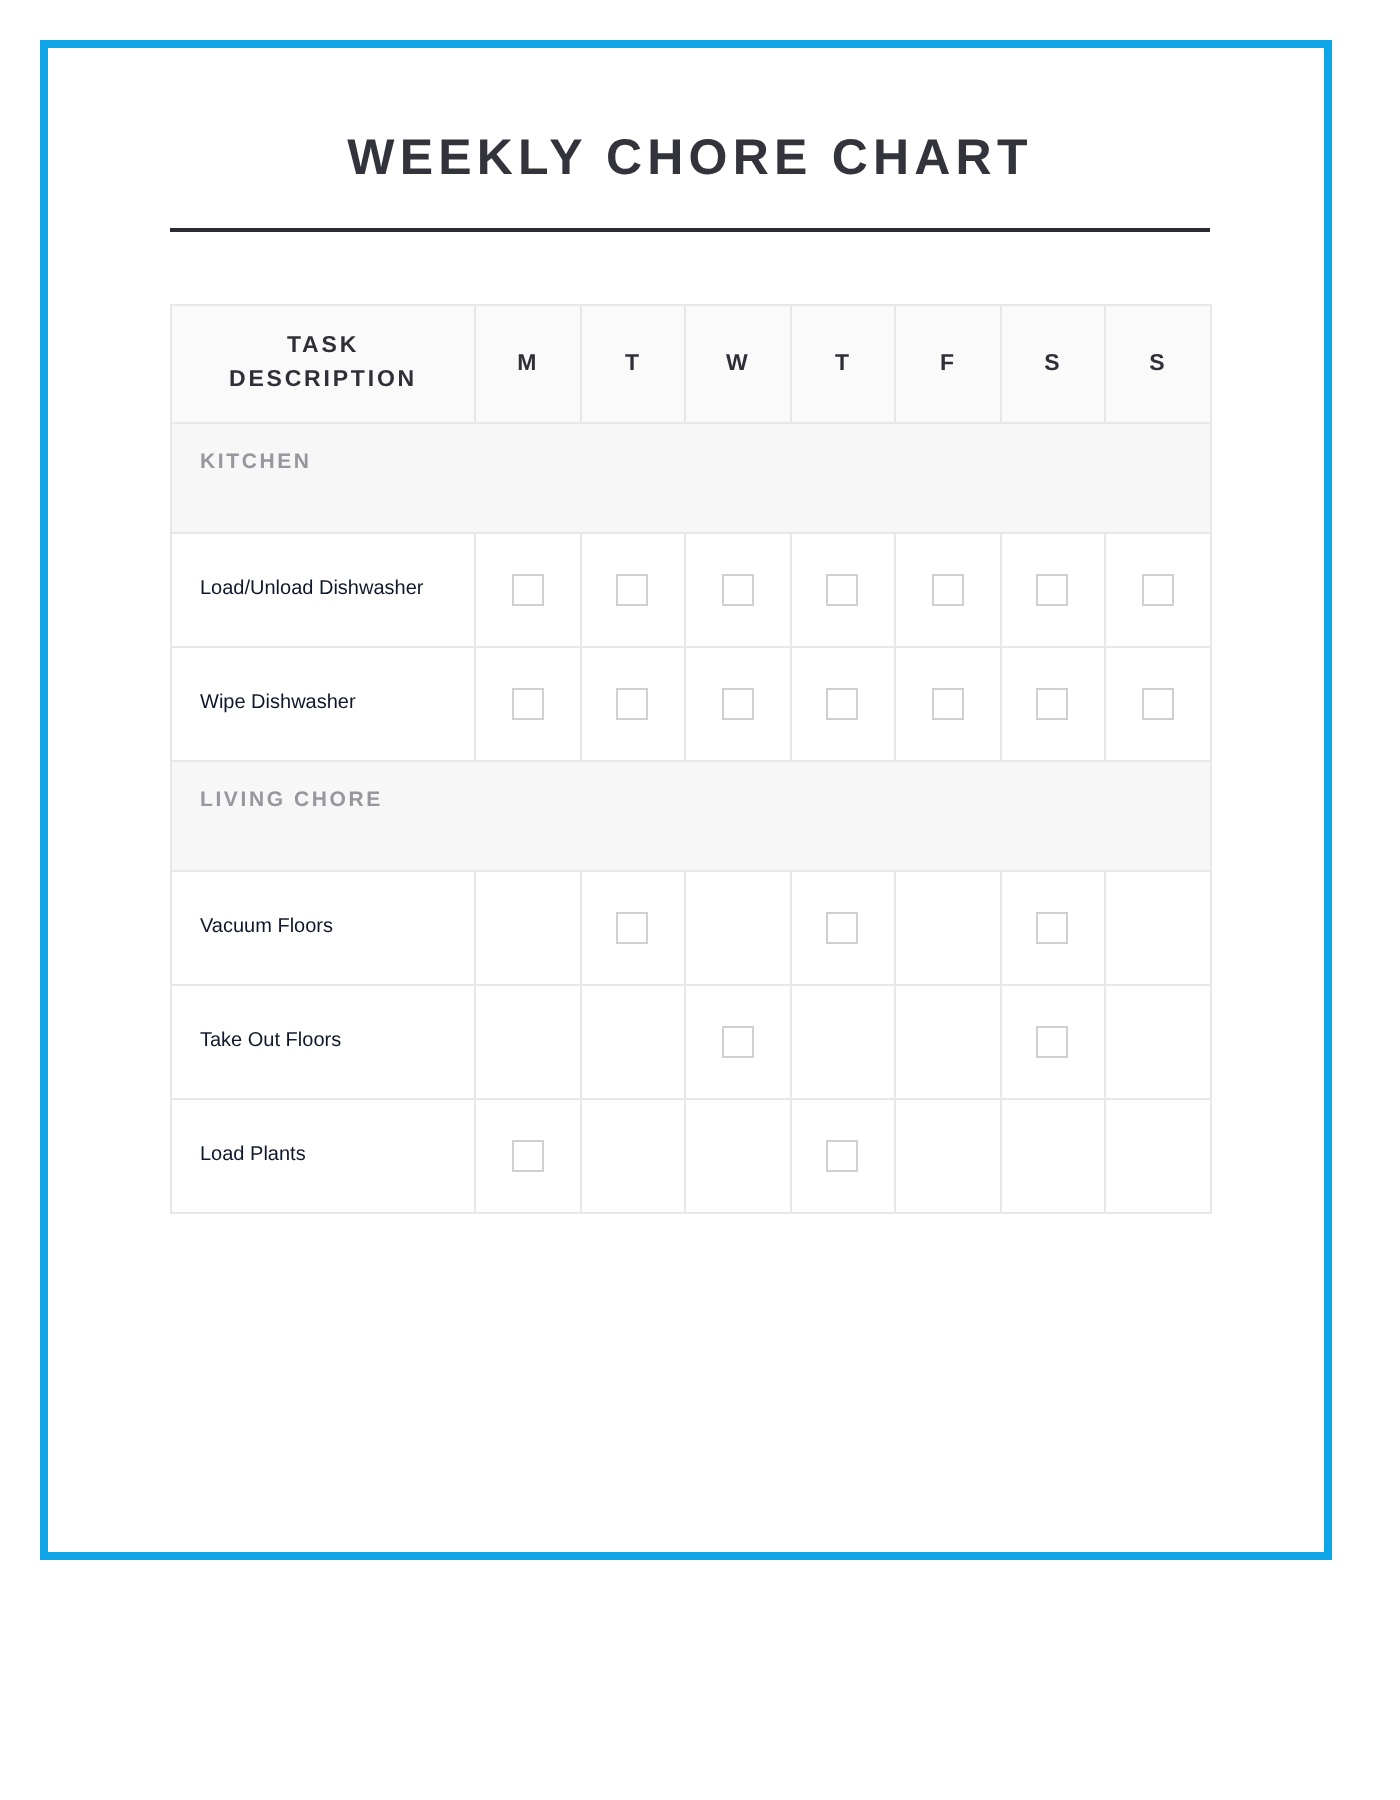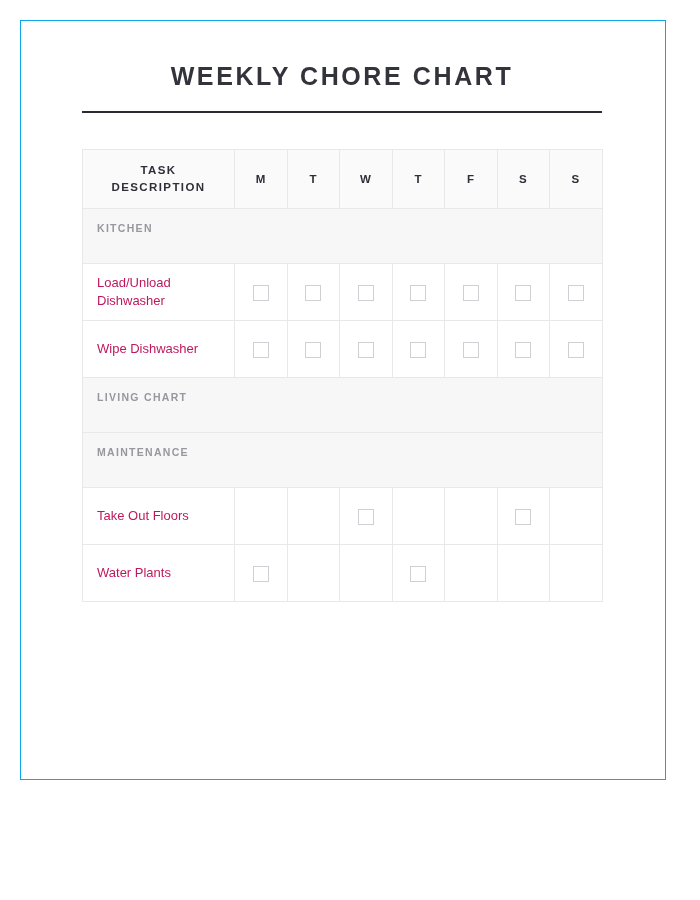--- a/index.html
+++ b/index.html
@@ -14,21 +14,21 @@
     -webkit-font-smoothing: antialiased;
   }
 
   
   .page-sheet {
     position: absolute;
     left: 20px;
     top: 20px;
     width: 646px;
     height: 760px;
-    border: 1px solid #0ea5e9;
+    border: 4px solid #0ea5e9;
     box-sizing: border-box;
     background: #ffffff;
   }
 
   .sheet-inner {
     position: absolute;
     left: 61px;
     top: 40px;
     width: 520px;
   }
@@ -99,22 +99,22 @@
     letter-spacing: 1.3px;
     color: #97979e;
     border-left: 1px solid #e8e8ea;
     border-right: 1px solid #e8e8ea;
   }
 
   
   tr.task-row td.task-name {
     height: 56px;
     padding: 0 10px 0 14px;
-    font-size: 13px;
-    color: #be185d;
+    font-size: 10px;
+    color: #0f172a;
     line-height: 1.35;
     text-align: left;
   }
   tr.task-row td.day-cell {
     height: 56px;
     text-align: center;
   }
 
   .checkbox {
     display: inline-block;
@@ -183,37 +183,44 @@
             <td class="task-name">Wipe Dishwasher</td>
             <td class="day-cell"><span class="checkbox"></span></td>
             <td class="day-cell"><span class="checkbox"></span></td>
             <td class="day-cell"><span class="checkbox"></span></td>
             <td class="day-cell"><span class="checkbox"></span></td>
             <td class="day-cell"><span class="checkbox"></span></td>
             <td class="day-cell"><span class="checkbox"></span></td>
             <td class="day-cell"><span class="checkbox"></span></td>
           </tr>
           <tr class="section-row">
-            <td colspan="8">LIVING CHART</td>
-          </tr>
-          <tr class="section-row">
-            <td colspan="8">MAINTENANCE</td>
+            <td colspan="8">LIVING CHORE</td>
+          </tr>
+          <tr class="task-row">
+            <td class="task-name">Vacuum Floors</td>
+            <td class="day-cell"><span class="checkbox empty"></span></td>
+            <td class="day-cell"><span class="checkbox"></span></td>
+            <td class="day-cell"><span class="checkbox empty"></span></td>
+            <td class="day-cell"><span class="checkbox"></span></td>
+            <td class="day-cell"><span class="checkbox empty"></span></td>
+            <td class="day-cell"><span class="checkbox"></span></td>
+            <td class="day-cell"><span class="checkbox empty"></span></td>
           </tr>
           <tr class="task-row">
             <td class="task-name">Take Out Floors</td>
             <td class="day-cell"><span class="checkbox empty"></span></td>
             <td class="day-cell"><span class="checkbox empty"></span></td>
             <td class="day-cell"><span class="checkbox"></span></td>
             <td class="day-cell"><span class="checkbox empty"></span></td>
             <td class="day-cell"><span class="checkbox empty"></span></td>
             <td class="day-cell"><span class="checkbox"></span></td>
             <td class="day-cell"><span class="checkbox empty"></span></td>
           </tr>
           <tr class="task-row">
-            <td class="task-name">Water Plants</td>
+            <td class="task-name">Load Plants</td>
             <td class="day-cell"><span class="checkbox"></span></td>
             <td class="day-cell"><span class="checkbox empty"></span></td>
             <td class="day-cell"><span class="checkbox empty"></span></td>
             <td class="day-cell"><span class="checkbox"></span></td>
             <td class="day-cell"><span class="checkbox empty"></span></td>
             <td class="day-cell"><span class="checkbox empty"></span></td>
             <td class="day-cell"><span class="checkbox empty"></span></td>
           </tr>
         </tbody>
     </table>

